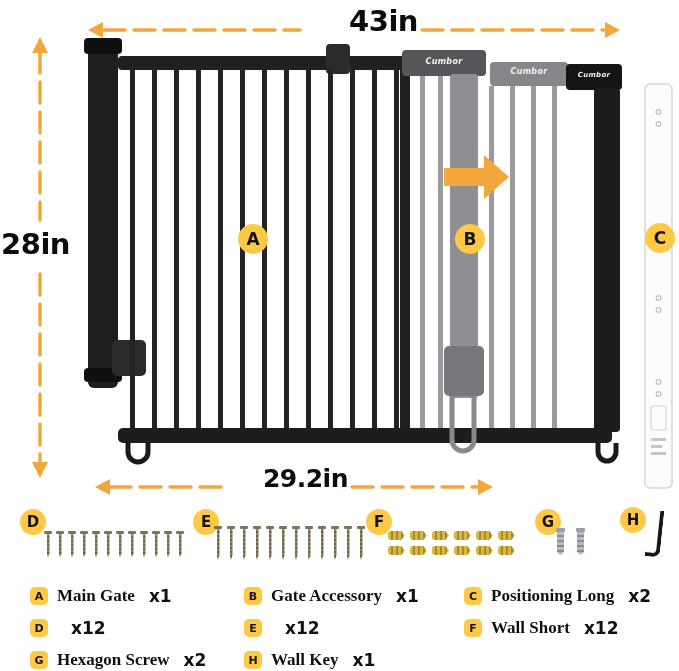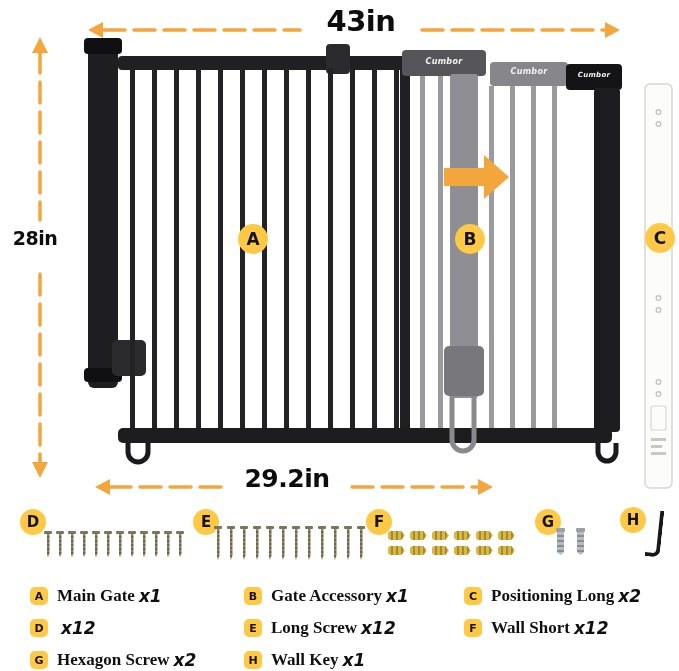--- a/index.html
+++ b/index.html
@@ -9,23 +9,23 @@
     font-family:"DejaVu Sans","Liberation Sans",sans-serif; color:#0e0e0e;
   }
   .stage { position:absolute; inset:0; }
   svg.illustration { position:absolute; top:0; left:0; }
 
   
   .dimline { stroke:var(--arrow,#F3A63C); stroke-width:3.5; stroke-dasharray:21 9; stroke-linecap:round; fill:none; }
   .dimhead { fill:var(--arrow,#F3A63C); }
   .hole { fill:#ffffff; stroke:#C6C6C0; stroke-width:1.4; }
 
-  .dim { position:absolute; font-weight:800; text-align:center; color:#0d0d0d; letter-spacing:-0.5px; }
+  .dim { position:absolute; font-weight:800; text-align:right; color:#0d0d0d; letter-spacing:-0.5px; }
   .dim.top    { left:304px; top:4px;   width:114px; font-size:29px; }
-  .dim.left   { left:0px;   top:227px; width:70px;  font-size:19px; }
+  .dim.left   { left:0px;   top:227px; width:70px;  font-size:29px; }
   .dim.bottom { left:226px; top:464px; width:122px; font-size:25px; }
 
   .badge {
     position:absolute; background:var(--badge,#FFC845); color:#141414;
     border-radius:50%; display:flex; align-items:center; justify-content:center;
     font-weight:700;
   }
   .badge.lg { width:30px; height:30px; font-size:17px; }
   .badge.md { width:26px; height:26px; font-size:15px; }
 
@@ -62,21 +62,21 @@
     border-right:4px solid #17181a; border-bottom:4px solid #17181a;
     border-bottom-right-radius:8px; transform:rotate(6deg); }
 
   
   .legend { position:absolute; left:30px; top:586px; right:6px;
     display:grid; grid-template-columns:214px 220px 1fr; row-gap:12px; align-items:center; }
   .legend-item { display:flex; align-items:center; font-size:17px; font-weight:700; color:#101010; }
   .lbadge { flex:0 0 auto; width:18px; height:18px; border-radius:5px; background:var(--badge,#FFC845);
     display:flex; align-items:center; justify-content:center; font-size:11px; font-weight:700; color:#141414; margin-right:9px; }
   .lname { white-space:nowrap;font-family:Liberation Serif, serif; }
-  .lqty  { margin-left:4px; white-space:nowrap;font-style:italic; }
+  .lqty  { margin-left:14px; white-space:nowrap; }
 </style>
 </head>
 <body>
 
 <div class="stage">
 
   <svg class="illustration" width="679" height="671" viewBox="0 0 679 671">
 
     <g>
       <line x1="104" y1="30" x2="300" y2="30" class="dimline"></line>
@@ -244,21 +244,20 @@
       <span class="lbadge">C</span>
       <span class="lname">Positioning Long</span>
       <span class="lqty">x2</span>
     </div>
     <div class="legend-item">
       <span class="lbadge">D</span>
       <span class="lqty">x12</span>
     </div>
     <div class="legend-item">
       <span class="lbadge">E</span>
-      <span class="lname">Long Screw</span>
       <span class="lqty">x12</span>
     </div>
     <div class="legend-item">
       <span class="lbadge">F</span>
       <span class="lname">Wall Short</span>
       <span class="lqty">x12</span>
     </div>
     <div class="legend-item">
       <span class="lbadge">G</span>
       <span class="lname">Hexagon Screw</span>

